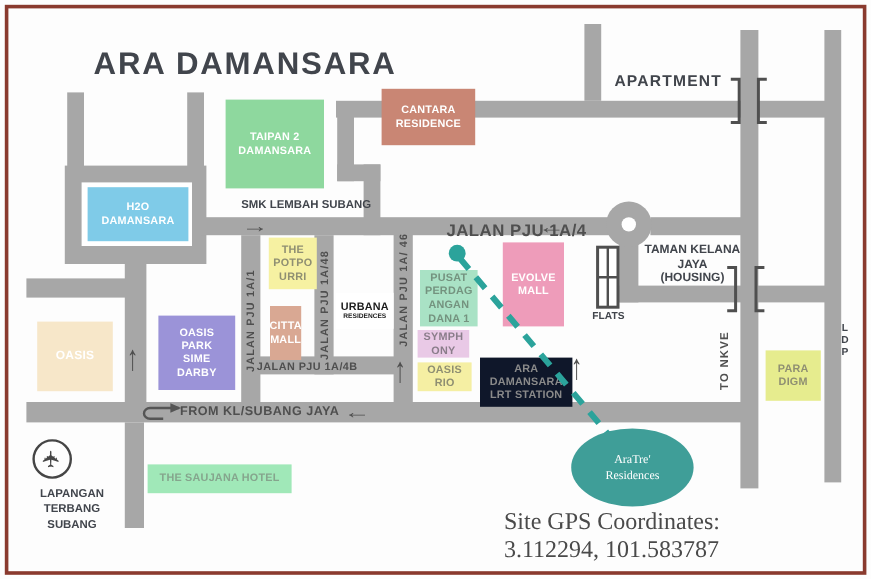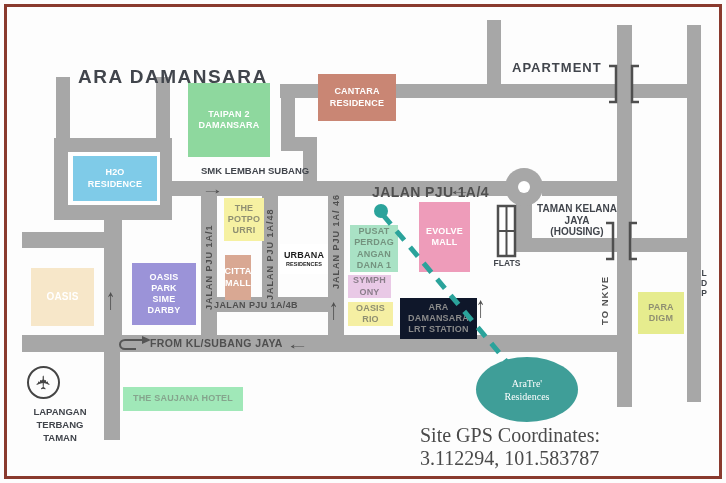--- a/index.html
+++ b/index.html
@@ -18,21 +18,21 @@
   .arrow{position:absolute;color:var(--label,#4f4f4f);font-weight:bold;z-index:3;line-height:1;}
   .up{font-size:30px;transform:scaleX(.65);}
   .horiz{font-size:15px;transform:scaleX(1.5);}
   .rdbt{position:absolute;border-radius:50%;z-index:3;}
   svg.overlay{position:absolute;left:0;top:0;z-index:4;pointer-events:none;}
   .bridge{position:absolute;z-index:5;}
   #aratre{position:absolute;left:476px;top:357px;width:102px;height:65px;border-radius:50%;
           display:flex;align-items:center;justify-content:center;text-align:center;z-index:6;
           font-family:"Liberation Serif",serif;font-size:10px;line-height:1.3;white-space:pre-line;}
   .gps{position:absolute;font-family:"Liberation Serif",serif;font-size:20px;color:#4a4a4a;z-index:3;white-space:nowrap;}
-  #title{left:78px;top:38px;font-size:19px;letter-spacing:1.5px;margin-top:28px;}
+  #title{left:78px;top:38px;font-size:26px;letter-spacing:1.5px;}
   #urbana{flex-direction:column;line-height:1.1;}
   #urbana .sub{font-size:5.5px;letter-spacing:0;}
   #airplane{position:absolute;left:27px;top:366px;width:29px;height:29px;border:2.5px solid #454545;
             border-radius:50%;display:flex;align-items:center;justify-content:center;z-index:3;}
   #airplane span{font-family:"DejaVu Sans",sans-serif;font-size:19px;color:#454545;transform:rotate(-90deg);line-height:1;}
 </style>
 </head>
 <body>
 
 <div id="map">
@@ -62,21 +62,21 @@
   <div class="road" style="left:516px;top:238px;width:174px;height:14px"></div>
 
   <div class="rdbt" style="left:505px;top:168px;width:38px;height:38px;background:var(--road,#a7a7a7)"></div>
   <div class="rdbt" style="left:518px;top:181px;width:12px;height:12px;background:#fff"></div>
 
   <div class="place" style="left: 318px; top: 30px; width: 78px; height: 47px; background: rgb(201, 134, 116); color: rgb(255, 255, 255); margin-top: 44px;">CANTARA
 RESIDENCE</div>
   <div class="place" style="left: 188px; top: 83px; width: 82px; height: 74px; background: rgb(142, 216, 158); color: rgb(255, 255, 255);">TAIPAN 2
 DAMANSARA</div>
   <div class="place" style="left: 73px; top: 156px; width: 84px; height: 45px; background: rgb(127, 203, 232); color: rgb(255, 255, 255);">H2O
-RESIDENCE</div>
+DAMANSARA</div>
   <div class="place" style="left: 224px; top: 198px; width: 40px; height: 43px; background: rgb(246, 241, 162); color: rgb(143, 143, 114);">THE
 POTPO
 URRI</div>
   <div class="place" style="left: 225px; top: 255px; width: 26px; height: 45px; background: rgb(217, 168, 147); color: rgb(255, 255, 255);">CITTA
 MALL</div>
   <div class="place" id="urbana" style="left: 280px; top: 244px; width: 48px; height: 30px; background: rgb(255, 255, 255); color: rgb(28, 28, 28);">
     <span>URBANA</span>
     <span class="sub">RESIDENCES</span>
   </div>
   <div class="place" style="left: 31px; top: 268px; width: 63px; height: 58px; font-size: 10px; background: rgb(247, 231, 201); color: rgb(255, 255, 255);">OASIS</div>
@@ -103,21 +103,21 @@
 
   <div class="lbl" id="title">ARA DAMANSARA</div>
   <div class="lbl" style="left:512px;top:60px;font-size:13px;letter-spacing:1px">APARTMENT</div>
   <div class="lbl" style="left:201px;top:165px;font-size:9.5px">SMK LEMBAH SUBANG</div>
   <div class="lbl" style="left:531px;top:203px;width:92px;font-size:10px;line-height:11.5px;text-align:center">TAMAN KELANA
 JAYA
 (HOUSING)</div>
   <div class="lbl" style="left:489px;top:258px;width:36px;font-size:8.5px;text-align:center">FLATS</div>
   <div class="lbl" style="left:14px;top:405px;width:92px;font-size:9.5px;line-height:13px;text-align:center">LAPANGAN
 TERBANG
-TAMAN</div>
+SUBANG</div>
   <div class="lbl" style="left:701px;top:268px;font-size:8.5px;line-height:10px;text-align:center">L
 D
 P</div>
   <div class="vlabel" style="left:597px;top:272px;height:56px;font-size:9.5px">TO NKVE</div>
 
   <div class="rlabel" style="left:372px;top:184px">JALAN PJU 1A/4</div>
   <div class="rlabel" style="left:214px;top:300px;font-size:9px">JALAN PJU 1A/4B</div>
   <div class="vlabel" style="left:201px;top:203px;height:128px">JALAN PJU 1A/1</div>
   <div class="vlabel" style="left:262px;top:199px;height:110px">JALAN PJU 1A/48</div>
   <div class="vlabel" style="left:328px;top:190px;height:102px">JALAN PJU 1A/ 46</div>

